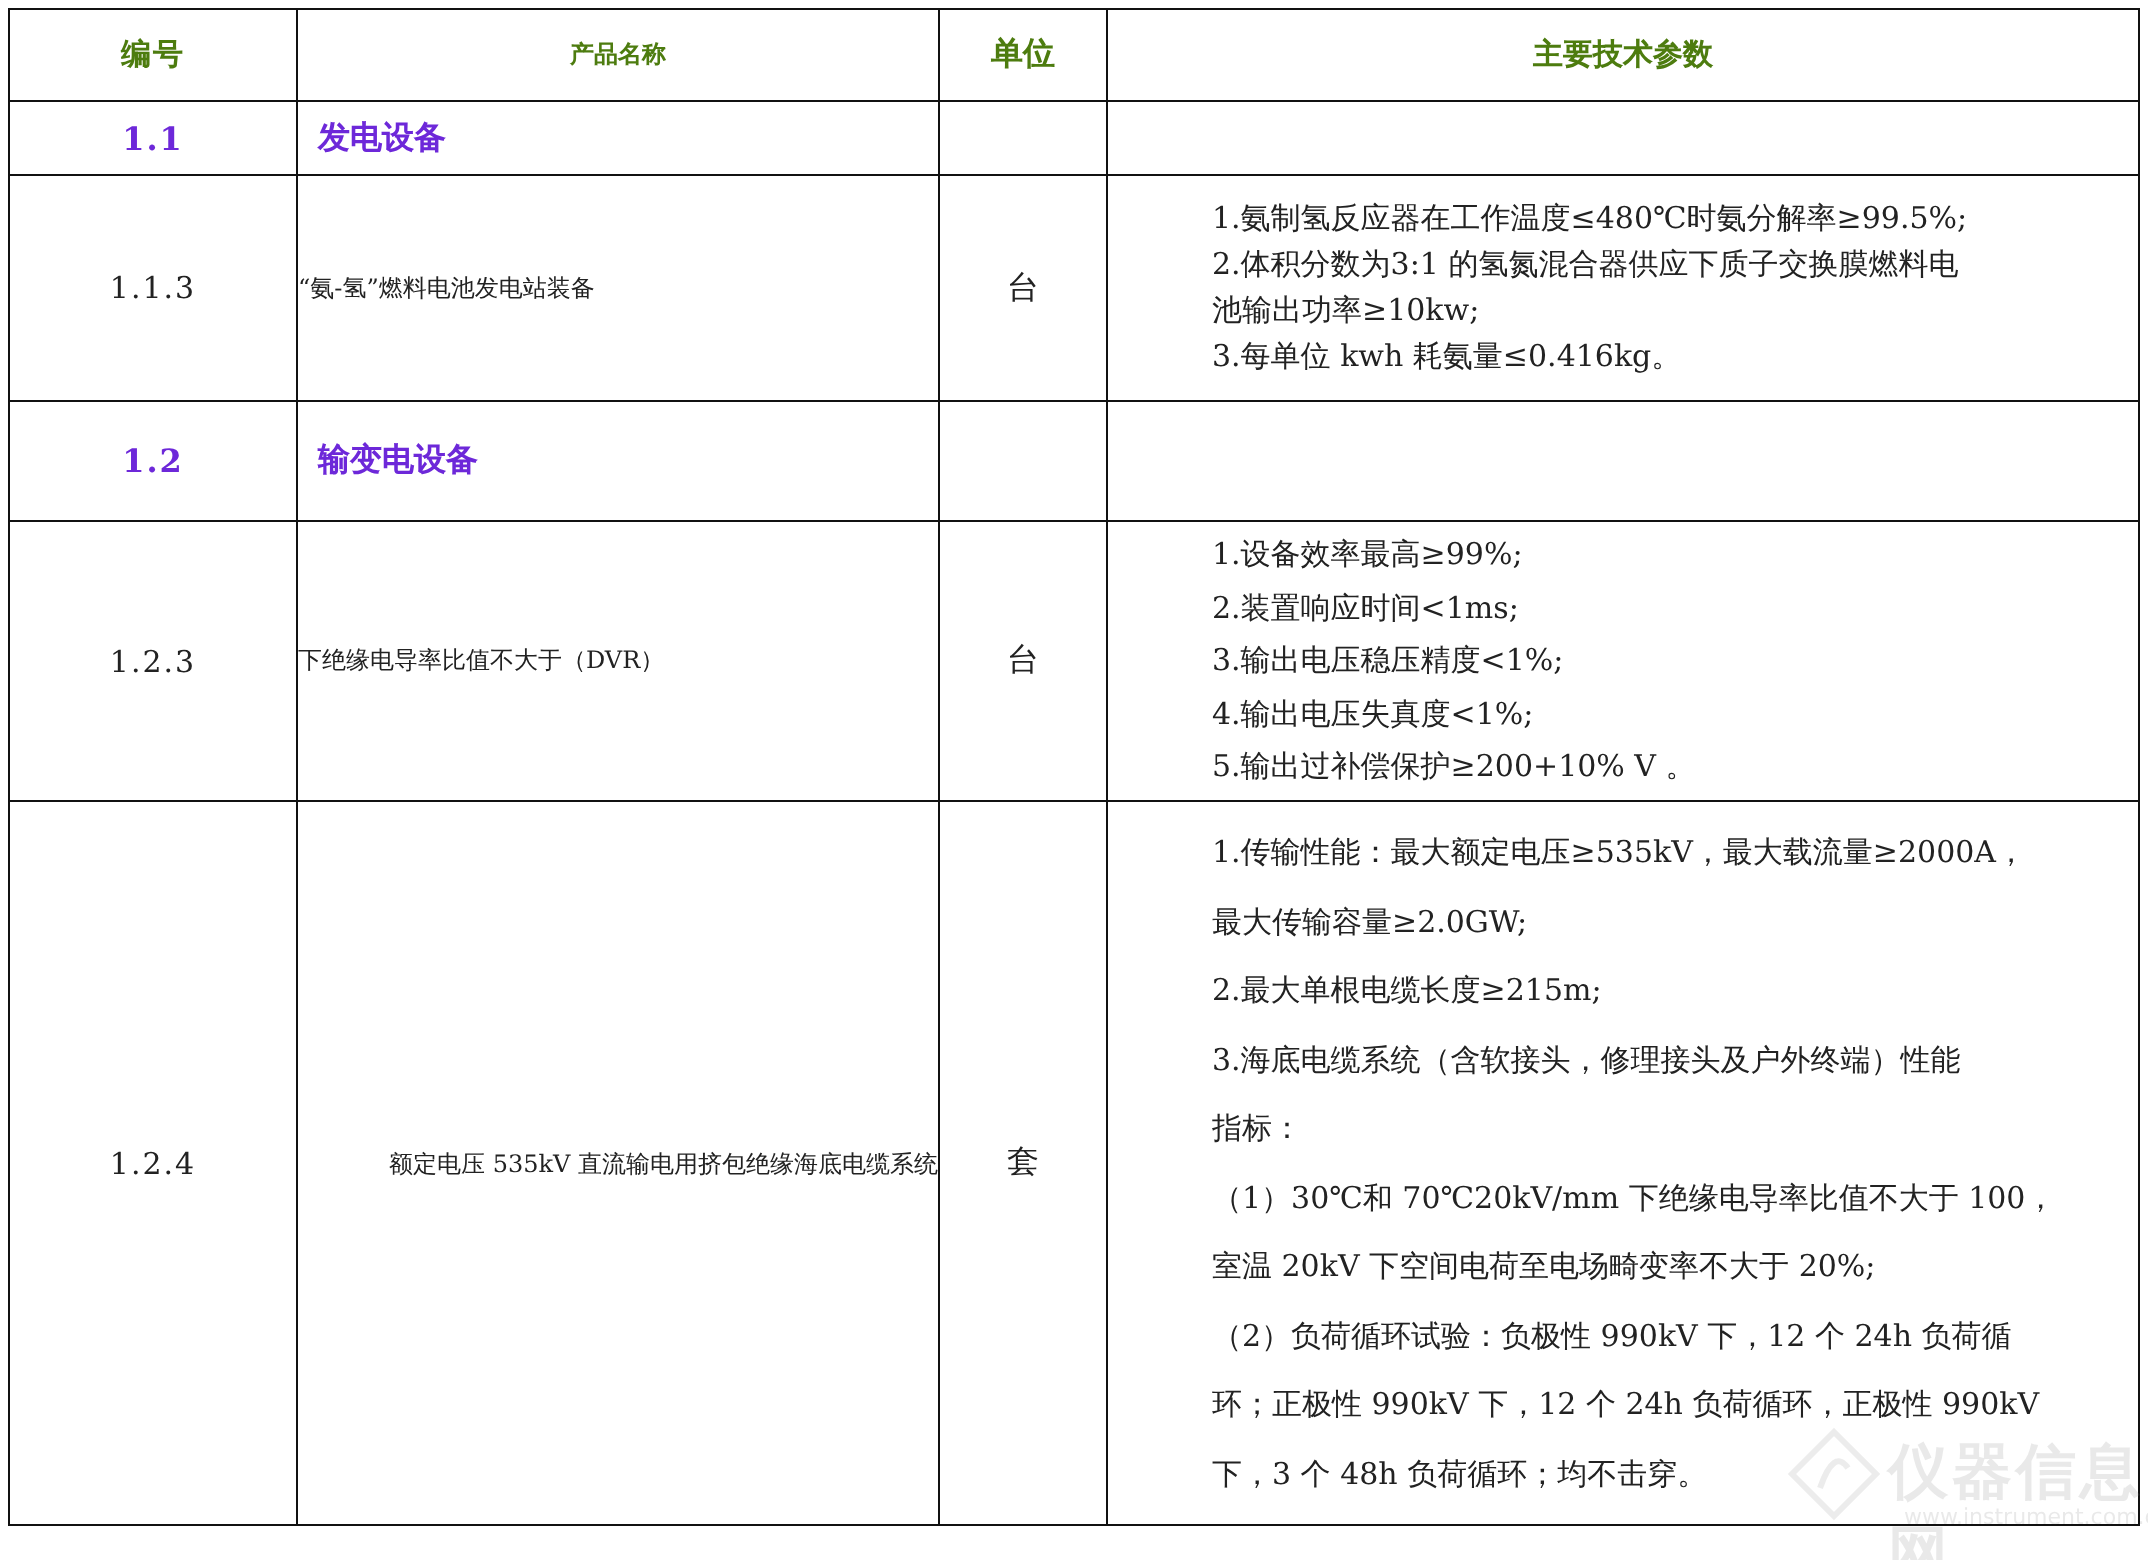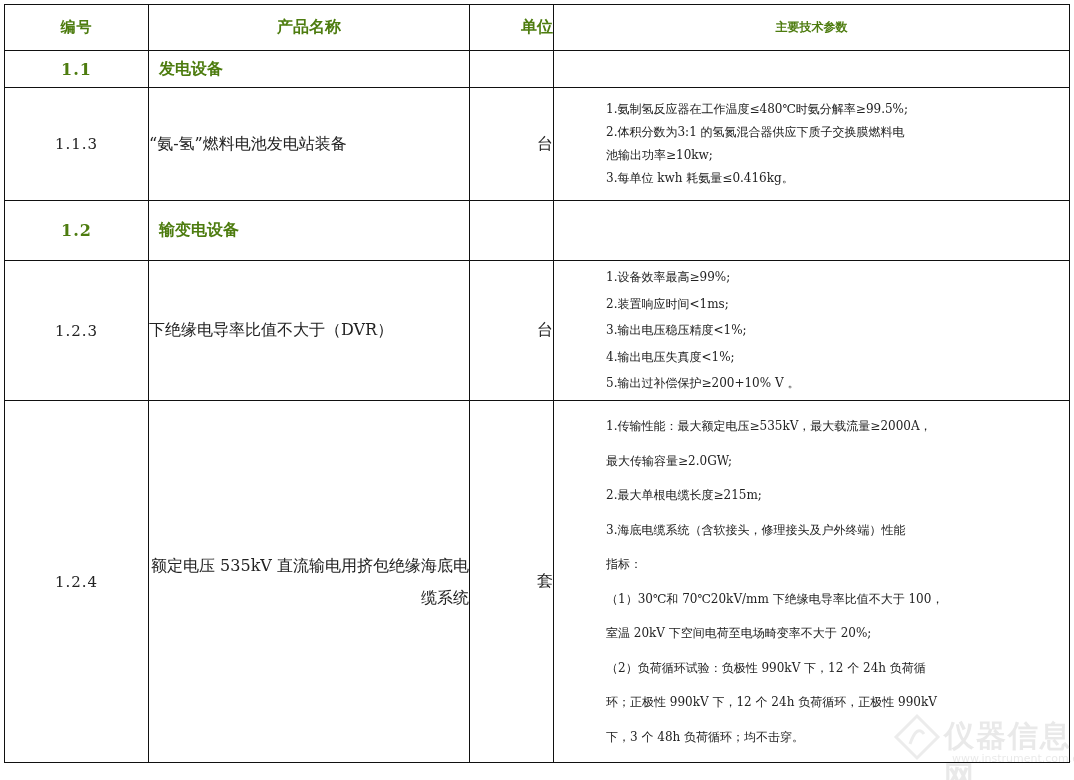--- a/index.html
+++ b/index.html
@@ -3,24 +3,24 @@
 <meta charset="utf-8">
 <style>
   html, body { margin:0; padding:0; background:#ffffff; }
   body { width:1074px; height:780px; position:relative; overflow:hidden;
          font-family:"DejaVu Serif","Liberation Serif",serif; color:#222; }
   table.spec { position:absolute; left:4px; top:4px; border-collapse:collapse;
                table-layout:fixed; width:1066px; }
   table.spec td, table.spec th { border:1.5px solid #111; padding:0; vertical-align:middle; }
   th { font-weight:bold; font-size:16px; text-align:center; height:45px; color:#4d7c0f; }
   .c-no { width:143px; text-align:center; font-size:15px; letter-spacing:1px; }
-  .c-name { width:320px; font-size:16px; }
-  .c-unit { width:83px; text-align:right; font-size:16px; }
-  .c-spec { width:515px; font-size:12px; }
-  tr.section td { font-weight:bold; font-size:16px; color:#4d7c0f; }
+  .c-name { width:320px; font-size:12px; }
+  .c-unit { width:83px; text-align:center; font-size:16px; }
+  .c-spec { width:515px; font-size:15px; }
+  tr.section td { font-weight:bold; font-size:16px; color:#6d28d9; }
   tr.section .c-name { padding-left:10px; }
   .name-plain { padding-left:10px;margin-left:27px; }
   .name-center { text-align:right; line-height:32px; padding:0 8px; }
   .spec-list { padding:3px 8px 3px 10px; line-height:23px; }
   .spec-list.loose { line-height:34.5px; padding:1px 8px 1px 10px; }
   .spec-line { display:block; white-space:nowrap;margin-left:42px; }
   .watermark { position:absolute; left:892px; top:712px; width:200px; height:56px; opacity:0.18; pointer-events:none; }
   .wm-text { position:absolute; left:52px; top:4px; font-family:"DejaVu Sans",sans-serif; font-weight:bold; font-size:30px; color:#888; letter-spacing:2px; }
   .wm-sub { position:absolute; left:60px; top:40px; font-family:"DejaVu Sans",sans-serif; font-size:11px; color:#888; }
 </style>

